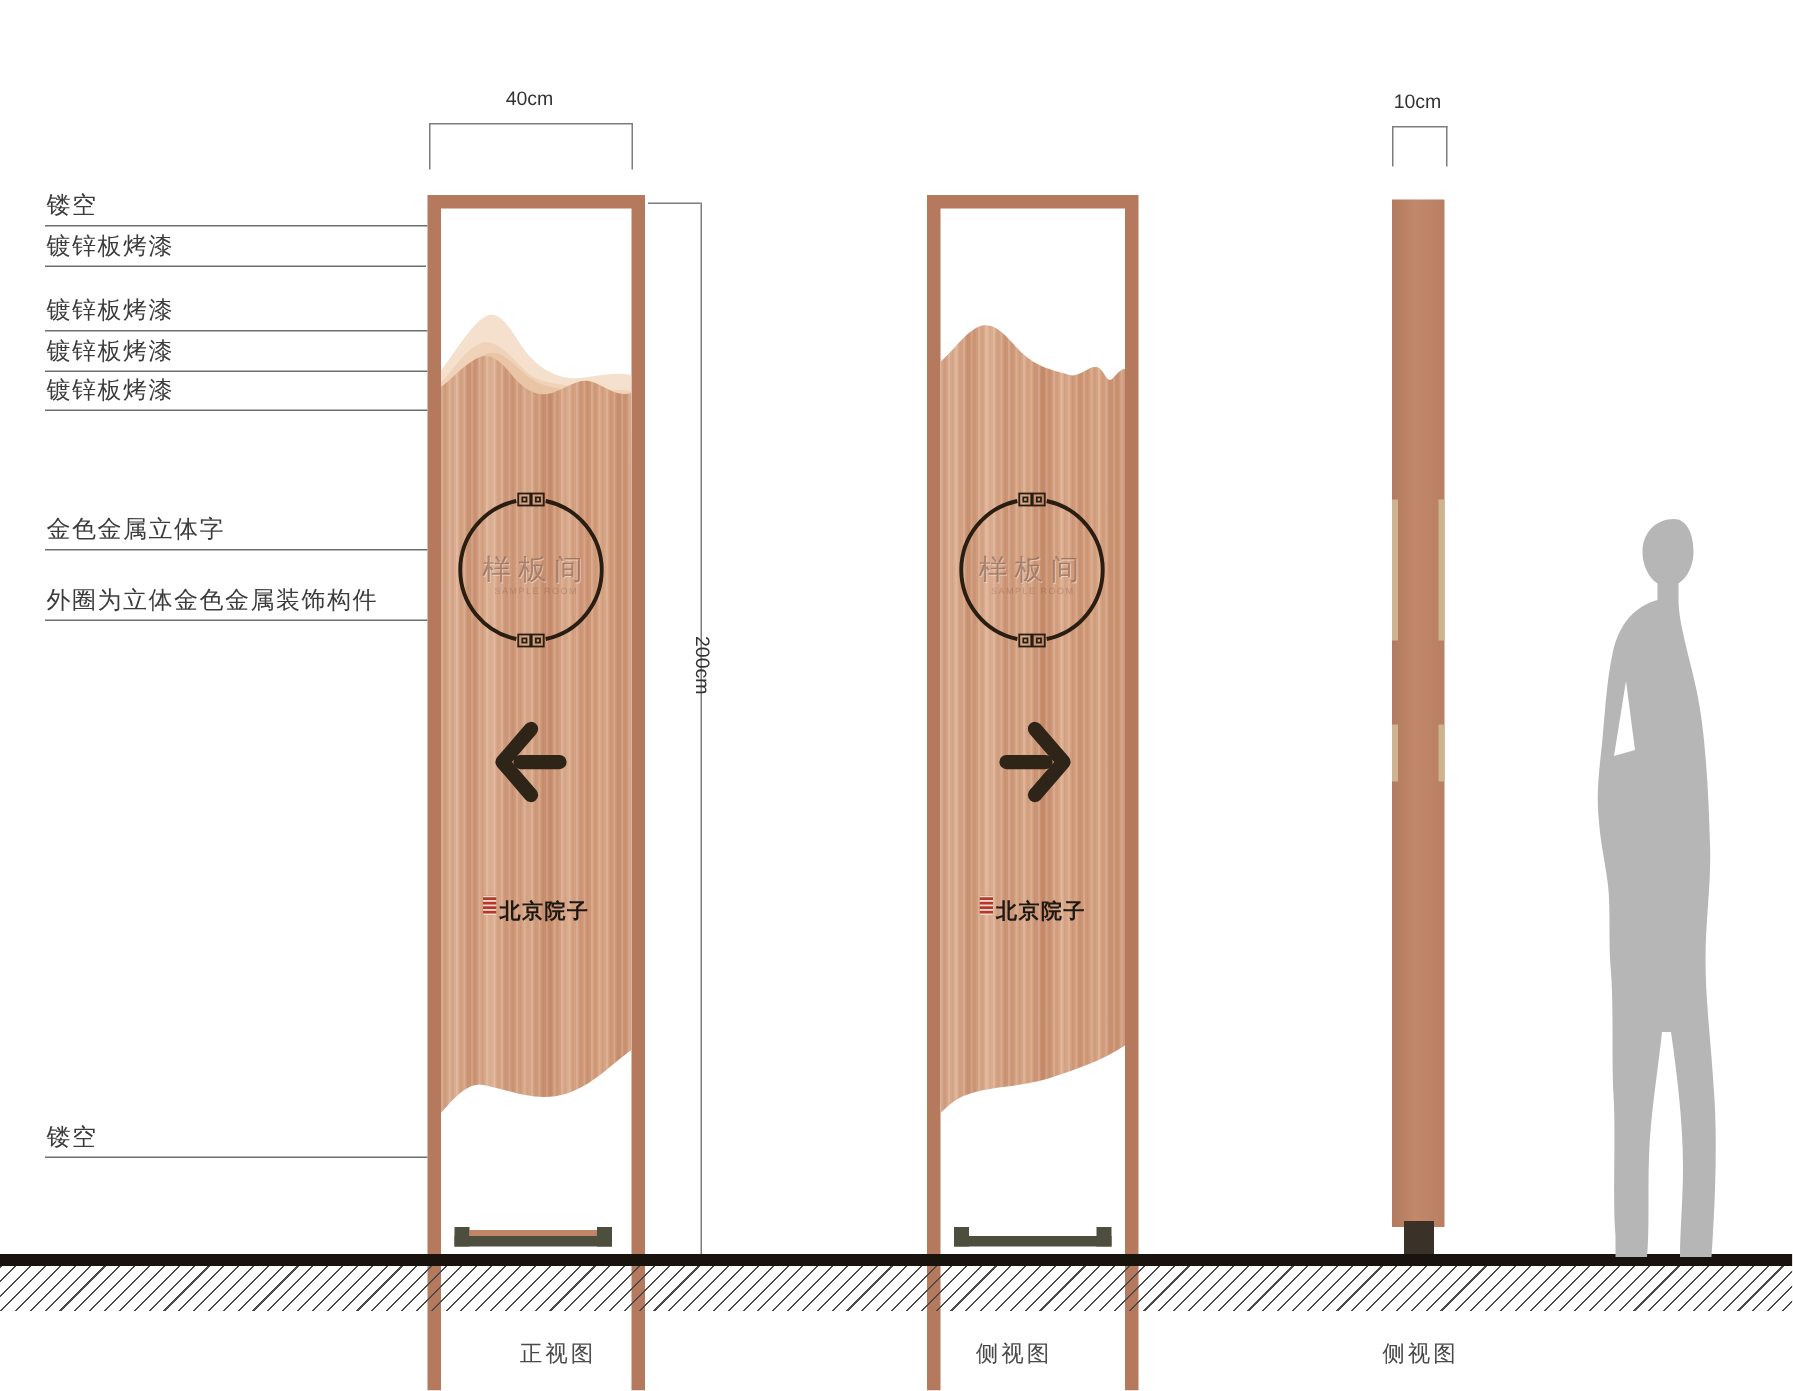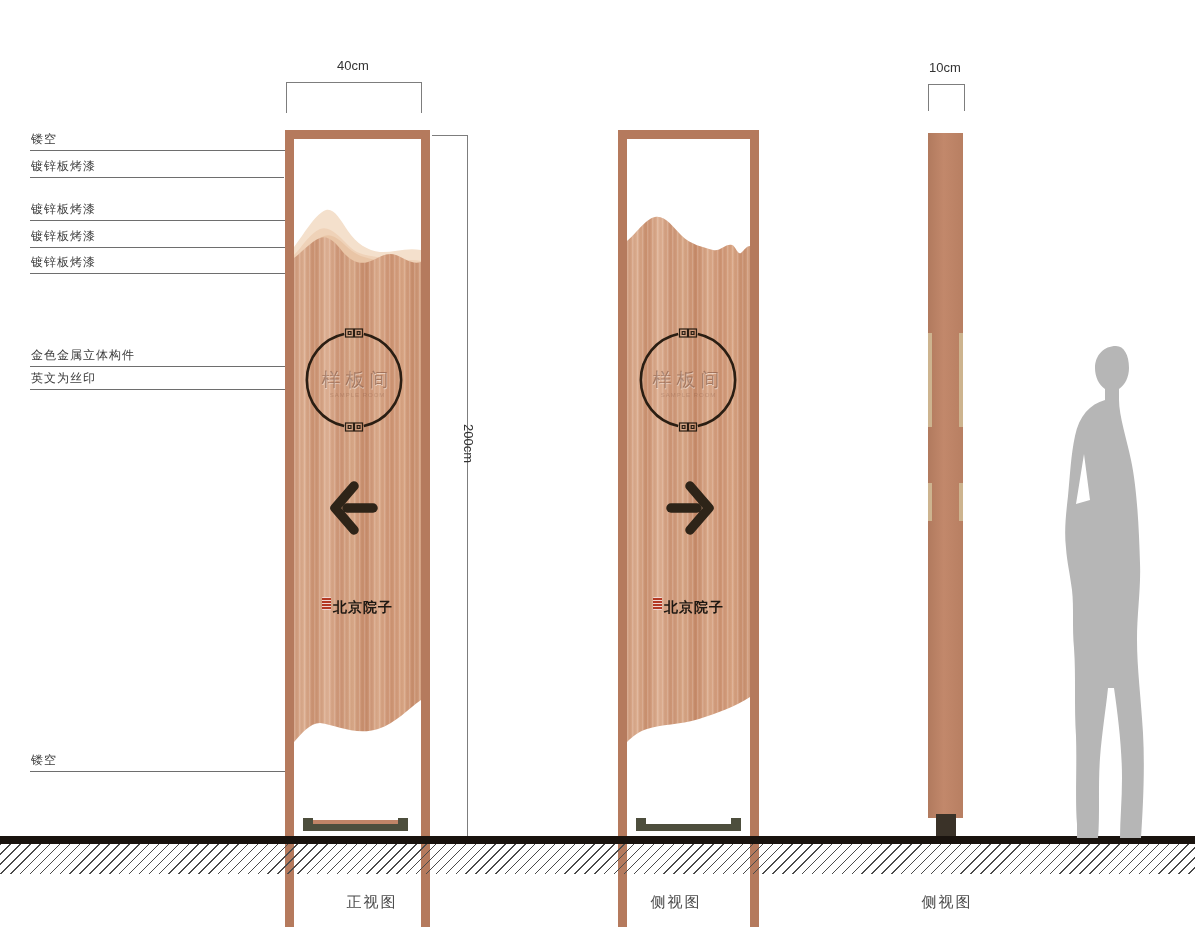--- a/index.html
+++ b/index.html
@@ -1,21 +1,21 @@
 <!DOCTYPE html>
 <html><head>
 <meta charset="utf-8">
 <style>
   html,body{margin:0;padding:0;background:#fff;}
   .canvas{position:relative;width:1195px;height:927px;background:#ffffff;overflow:hidden;
           font-family:"Liberation Sans","DejaVu Sans",sans-serif;}
 
   
   .anno{position:absolute;left:30px;height:17px;border-bottom:1px solid #6e6e6e;}
-  .anno span{position:absolute;left:1px;bottom:2px;font-size:12px;color:#3c3c3c;letter-spacing:1px;white-space:nowrap;}
+  .anno span{position:absolute;left:1px;bottom:2px;font-size:16px;color:#3c3c3c;letter-spacing:1px;white-space:nowrap;}
 
   
   .dim-label{position:absolute;font-size:13px;color:#333;transform:translateX(-50%);}
   .dim-bracket{position:absolute;border:1px solid #7d7d7d;border-bottom:none;}
   .dim-vline{position:absolute;border-left:1px solid #7d7d7d;}
   .dim-tick{position:absolute;border-top:1px solid #7d7d7d;}
   .dim-vert{position:absolute;font-size:13px;color:#333;writing-mode:vertical-rl;}
 
   
   .sign{position:absolute;top:130px;height:832px;border:9px solid #b57a5d;box-sizing:border-box;background:#fff;}
@@ -62,24 +62,24 @@
   <div class="anno" style="top:203px;width:267px">
       <span>镀锌板烤漆</span>
     </div>
   <div class="anno" style="top:230px;width:259px">
       <span>镀锌板烤漆</span>
     </div>
   <div class="anno" style="top:256px;width:263px">
       <span>镀锌板烤漆</span>
     </div>
   <div class="anno" style="top:349px;width:293px">
-      <span>金色金属立体构件</span>
-    </div>
-  <div class="anno" style="top:372px;width:297px">
-      <span>英文为丝印</span>
+      <span>金色金属立体字</span>
+    </div>
+  <div class="anno" style="top:396px;width:285px">
+      <span>外圈为立体金色金属装饰构件</span>
     </div>
   <div class="anno" style="top:754px;width:273px">
       <span>镂空</span>
     </div>
 
   <div class="dim-label" style="left:353px;top:58px">40cm</div>
   <div class="dim-bracket" style="left:286px;top:82px;width:134px;height:30px"></div>
 
   <div class="dim-label" style="left:945px;top:60px">10cm</div>
   <div class="dim-bracket" style="left:928px;top:84px;width:35px;height:26px"></div>

